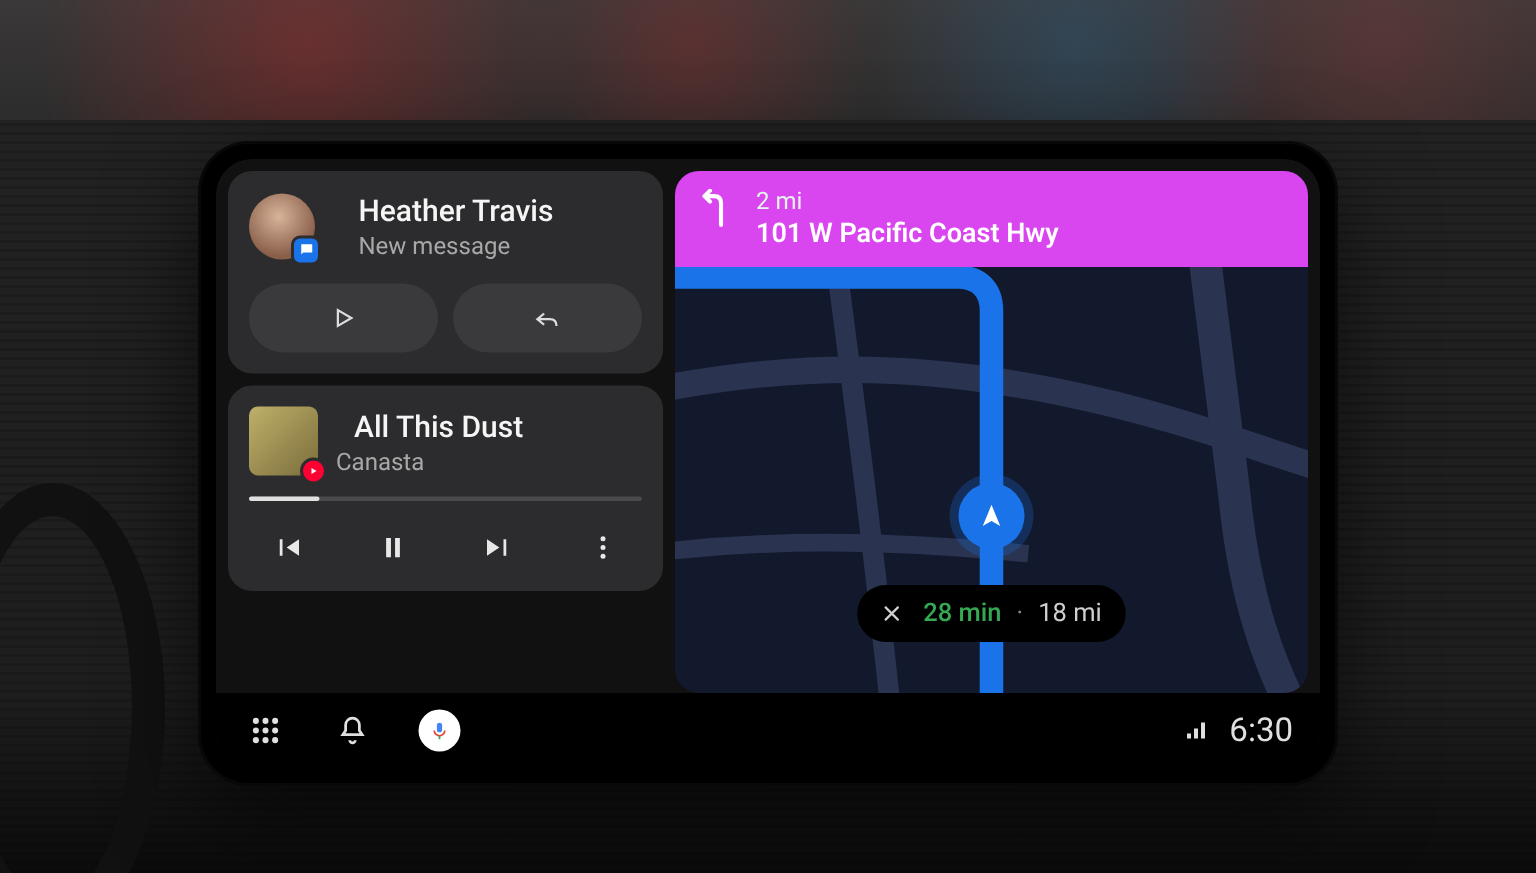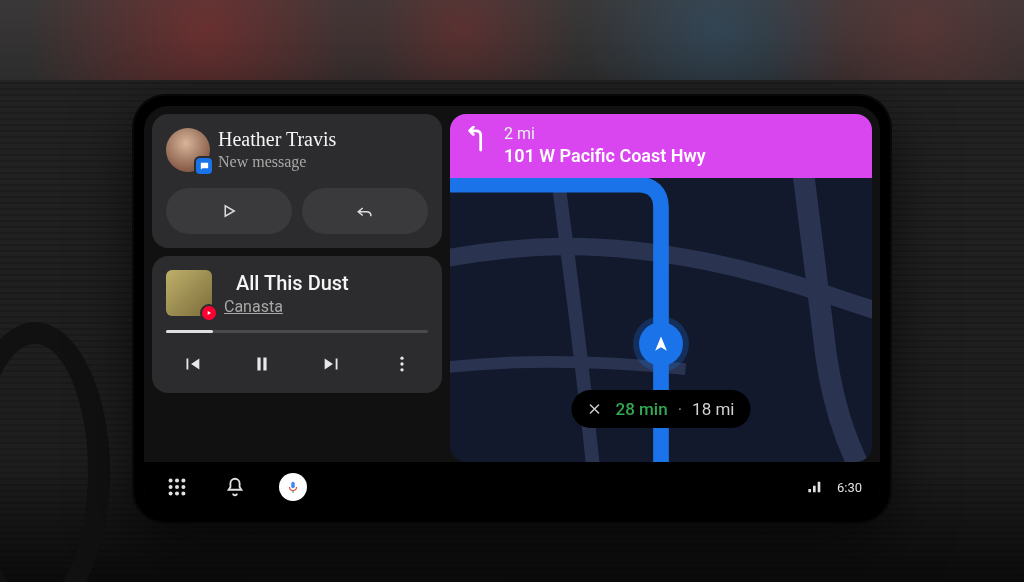--- a/index.html
+++ b/index.html
@@ -89,22 +89,22 @@
   }
   .card {
     background: #2c2c2e;
     border-radius: 16px;
     padding: 14px 14px;
     color: #e8e8e8;
   }
 
   .notif-head {
     display: flex;
-    gap: 8px;
-    font-family: Liberation Serif, serif;
+    align-items: center;
+    gap: 29px;
   }
   .avatar {
     width: 44px; height: 44px;
     border-radius: 50%;
     background: radial-gradient(circle at 45% 35%, #d7b49a 0%, #8a5f4a 70%);
     position: relative;
     flex-shrink: 0;
   }
   .avatar-badge {
     position: absolute;
@@ -151,21 +151,21 @@
   .album-badge {
     position: absolute;
     right: -6px; bottom: -6px;
     width: 18px; height: 18px;
     border-radius: 50%;
     background: #ff0033;
     border: 2px solid #2c2c2e;
     display: flex; align-items: center; justify-content: center;
   }
   .media-title { font-size: 20px; font-weight: 500; color: #f5f5f5; margin-left: 12px; }
-  .media-sub   { font-size: 16px; color: #a8a8a8; margin-top: 2px; text-decoration: underline; }
+  .media-sub   { font-size: 16px; color: #a8a8a8; margin-top: 2px; }
   .track-bar {
     margin-top: 14px;
     height: 3px;
     background: #4a4a4c;
     border-radius: 2px;
     position: relative;
   }
   .track-fill {
     position: absolute;
     left: 0; top: 0; bottom: 0;
@@ -262,21 +262,21 @@
   }
   .bb-left {
     display: flex;
     align-items: center;
     gap: 28px;
   }
   .bb-right {
     display: flex;
     align-items: center;
     gap: 14px;
-    font-size: 13px;
+    font-size: 22px;
     text-align: center;
   }
   .bb-btn {
     width: 30px; height: 30px;
     display: flex; align-items: center; justify-content: center;
   }
   .mic-ring {
     width: 28px; height: 28px;
     border-radius: 50%;
     background: #fff;

